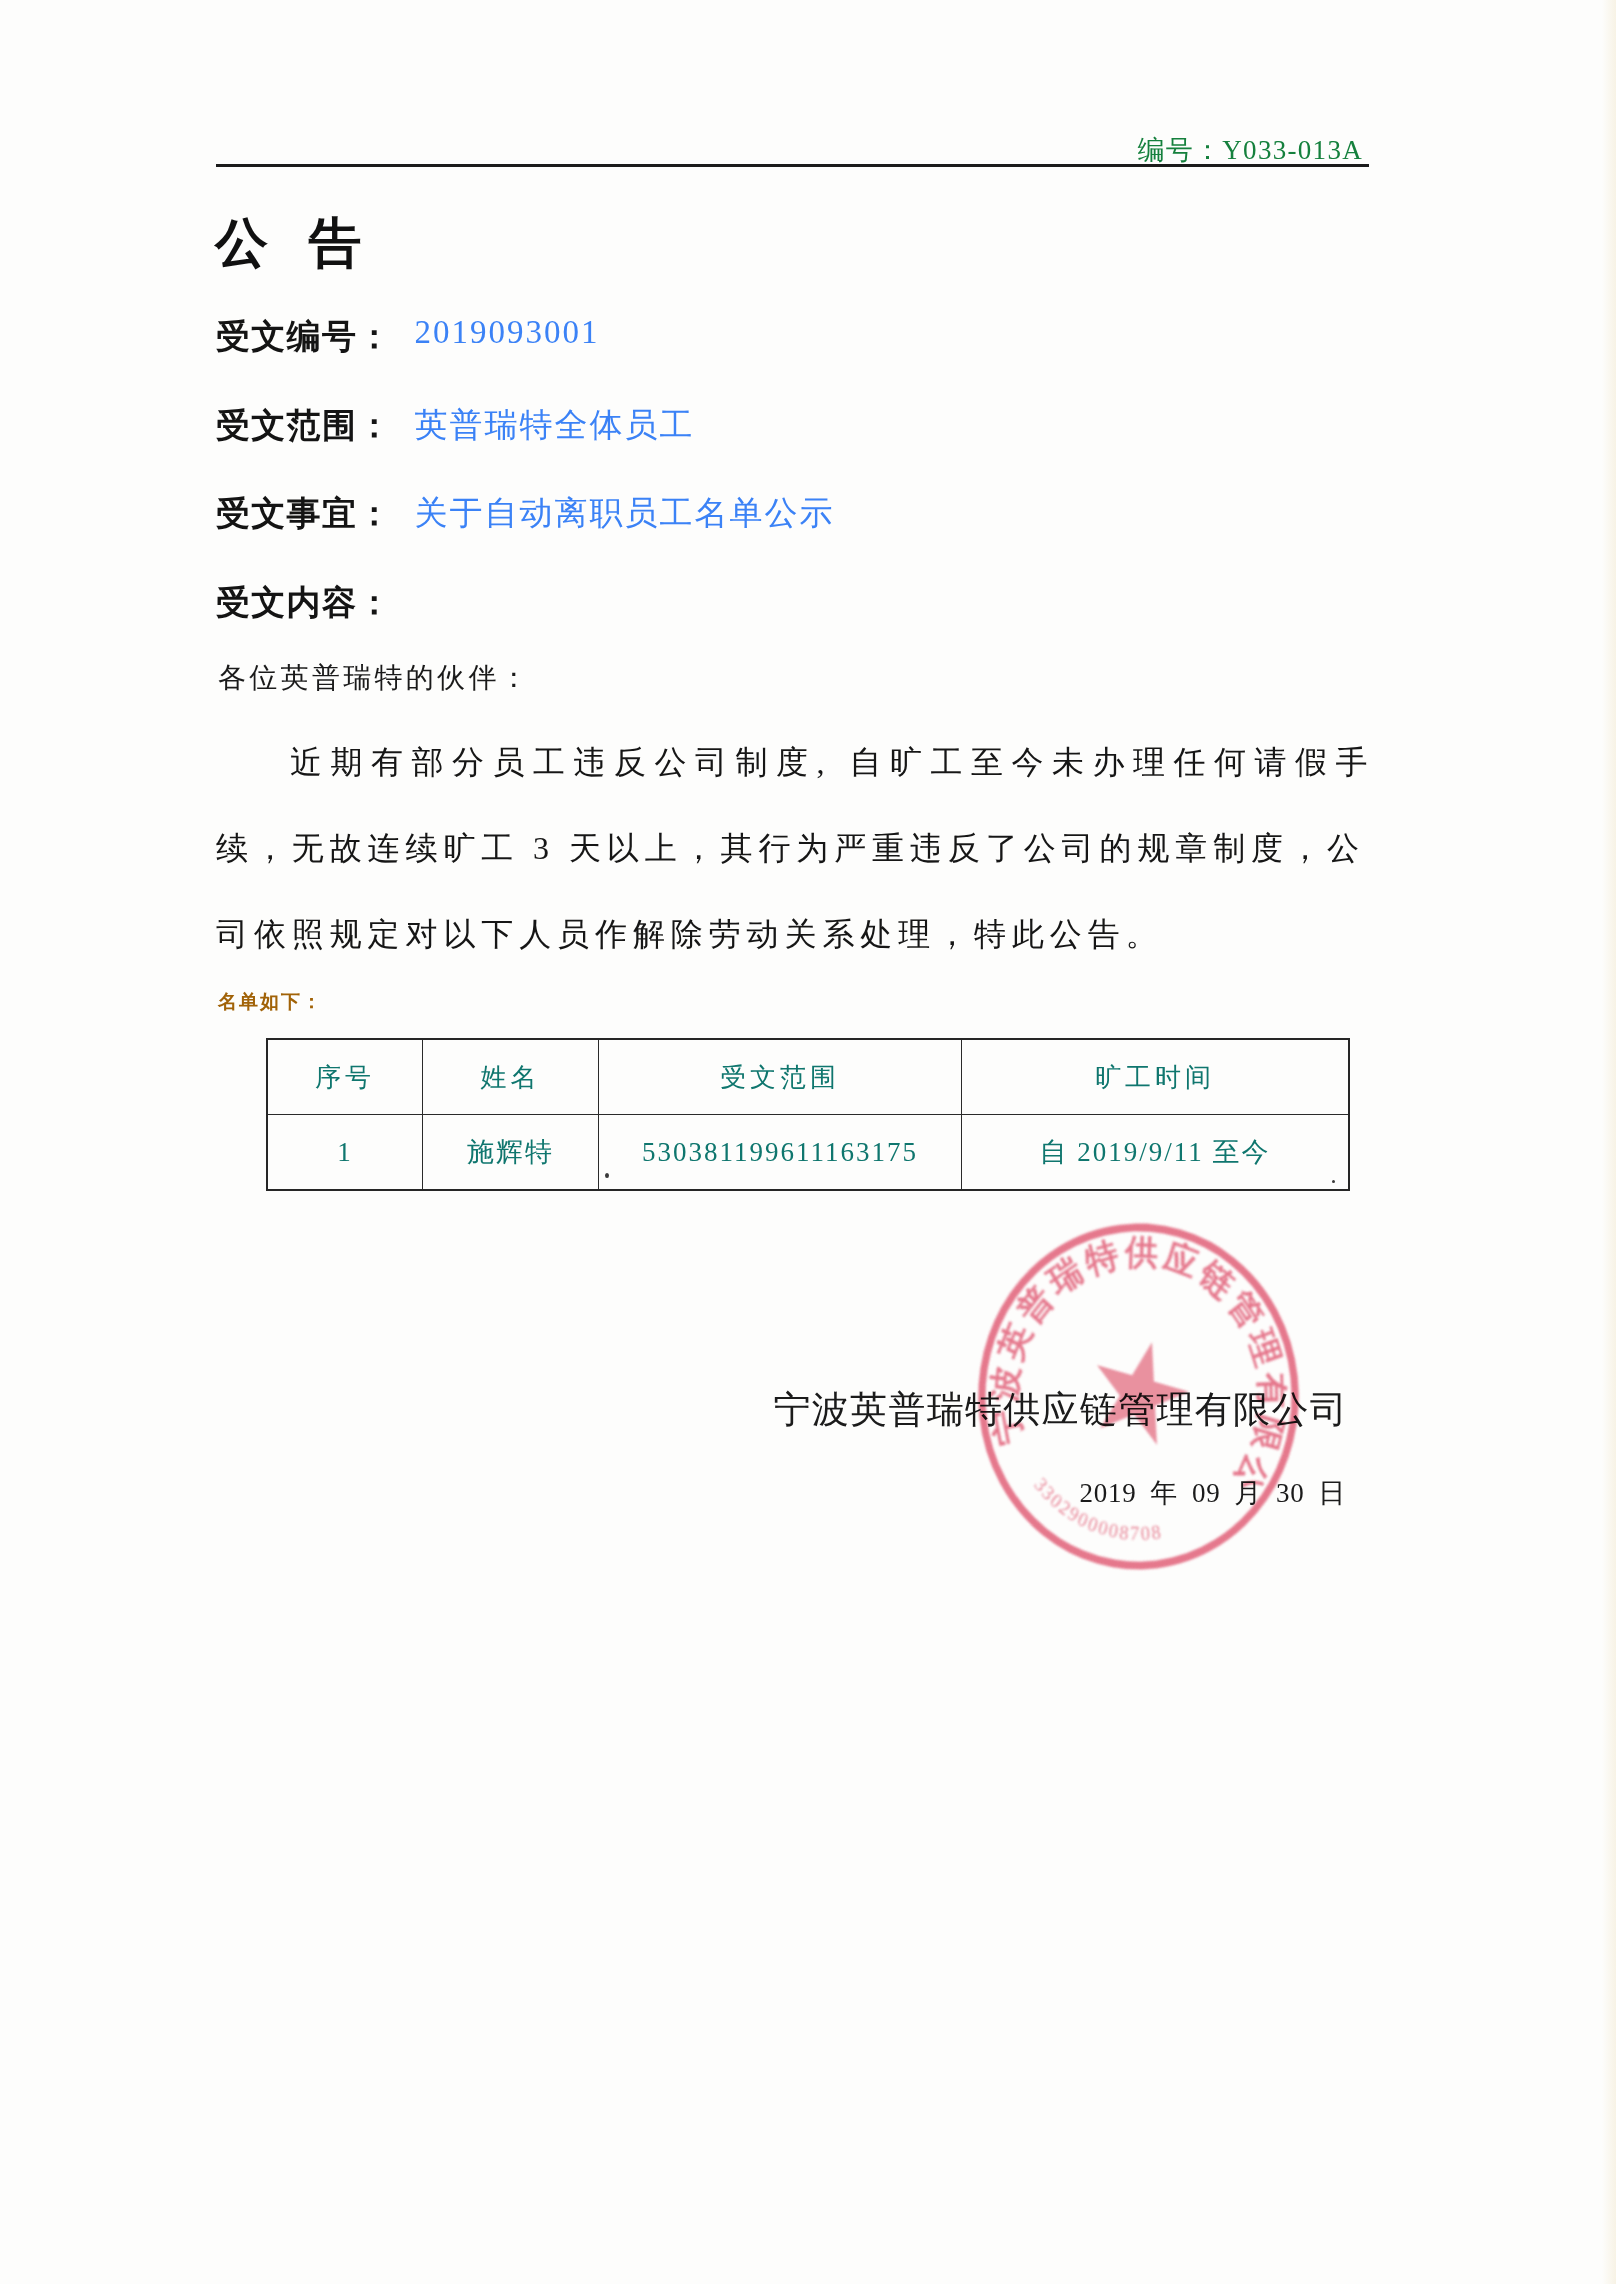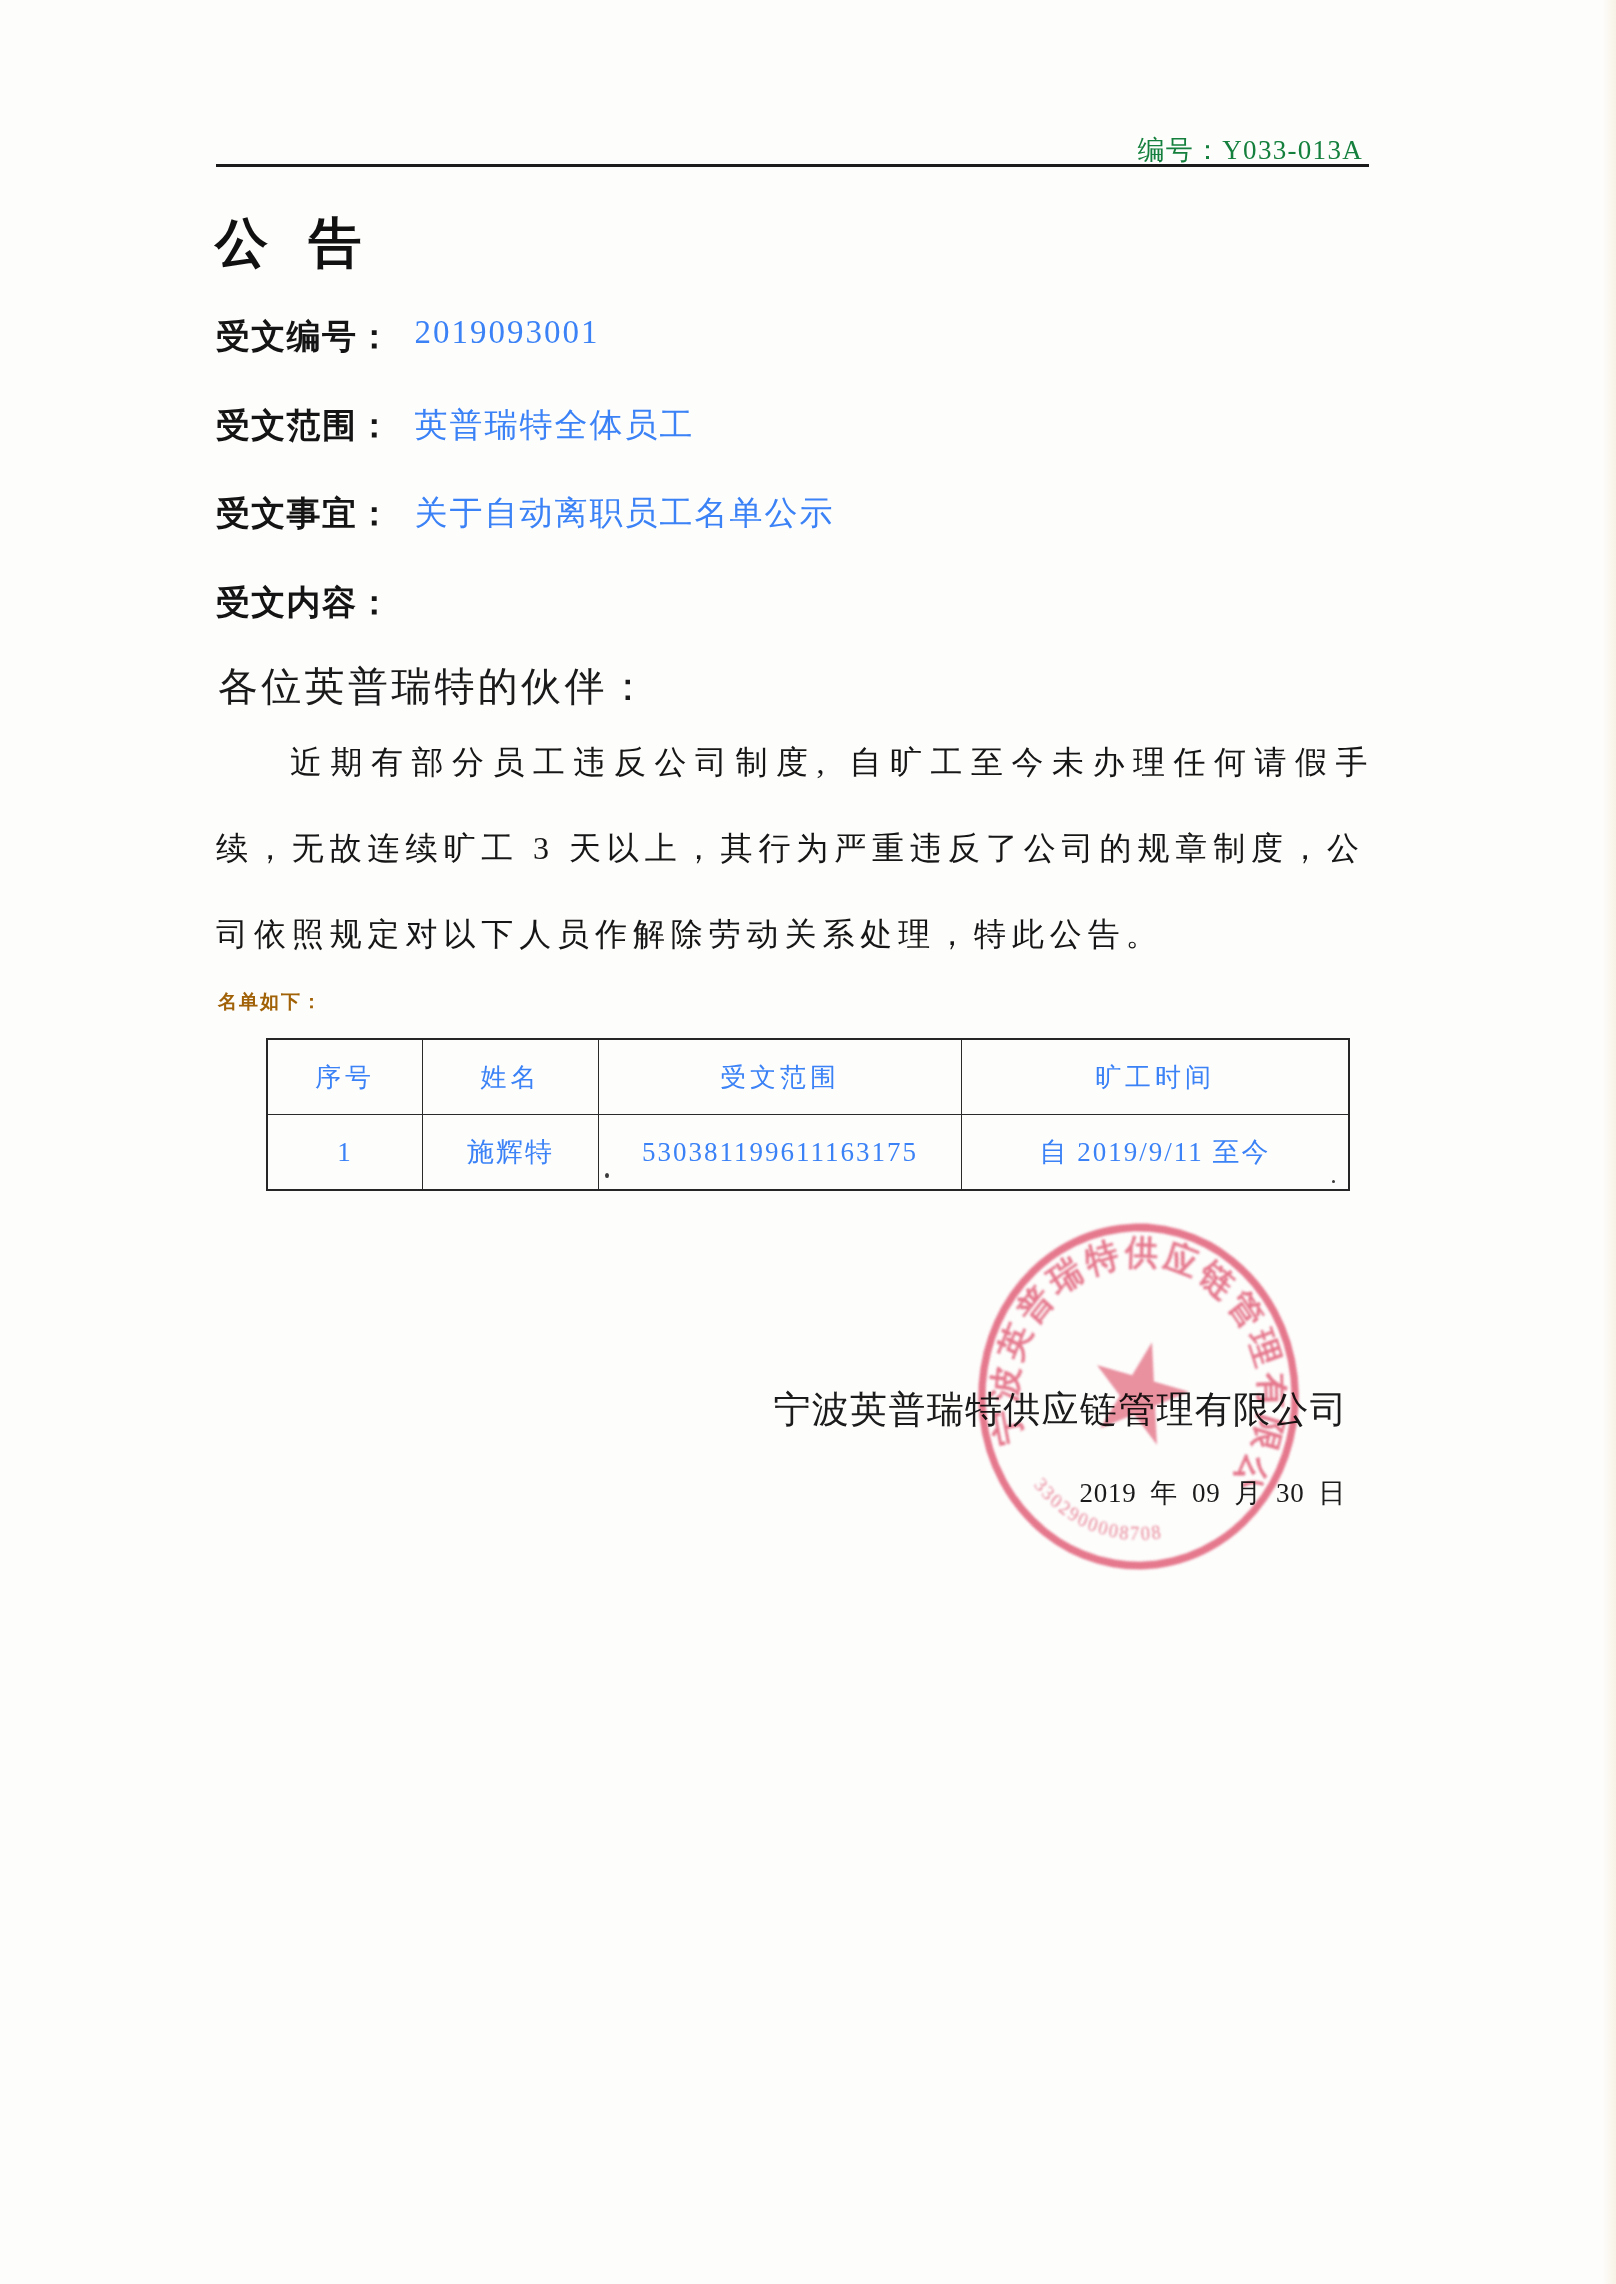--- a/index.html
+++ b/index.html
@@ -37,38 +37,38 @@
   }
   .field-label{
     font-size:34px;font-weight:700;letter-spacing:1.3px;color:#141414;
   }
   .field-value{
     font-size:33px;margin-left:22px;letter-spacing:2px;color:#3b82f6;
   }
   .f1{top:314px;} .f2{top:403px;} .f3{top:491px;} .f4{top:580px;}
   .salutation{
     position:absolute;top:659px;left:218px;
-    font-size:40px;letter-spacing:3.3px;color:#1a1a1a;white-space:nowrap;
+    font-size:28px;letter-spacing:3.3px;color:#1a1a1a;white-space:nowrap;
   }
   .body-line{
     position:absolute;left:216px;
     font-size:32px;color:#161616;white-space:nowrap;
   }
   .b1{top:741px;padding-left:74px;letter-spacing:8.5px;}
   .b2{top:827px;letter-spacing:5.9px;}
   .b3{top:913px;letter-spacing:5.9px;}
   .list-intro{
     position:absolute;top:989px;left:218px;
     font-size:19px;font-weight:700;letter-spacing:2px;color:#a16207;
   }
   table.roster{
     position:absolute;top:1038px;left:266px;
     width:1077px;
     border-collapse:collapse;table-layout:fixed;
-    font-size:27px;color:#3b82f6;
+    font-size:27px;color:#0f766e;
   }
   table.roster td{
     border:1.3px solid #2a2a2a;
     text-align:center;vertical-align:middle;
     height:74px;padding:0;
     letter-spacing:2px;
   }
   table.roster{border:2px solid #262626;}
   table.roster .hdr td{font-size:26px;letter-spacing:3.9px;}
   .col1{width:154px;} .col2{width:175px;} .col3{width:362px;} .col4{width:386px;}

